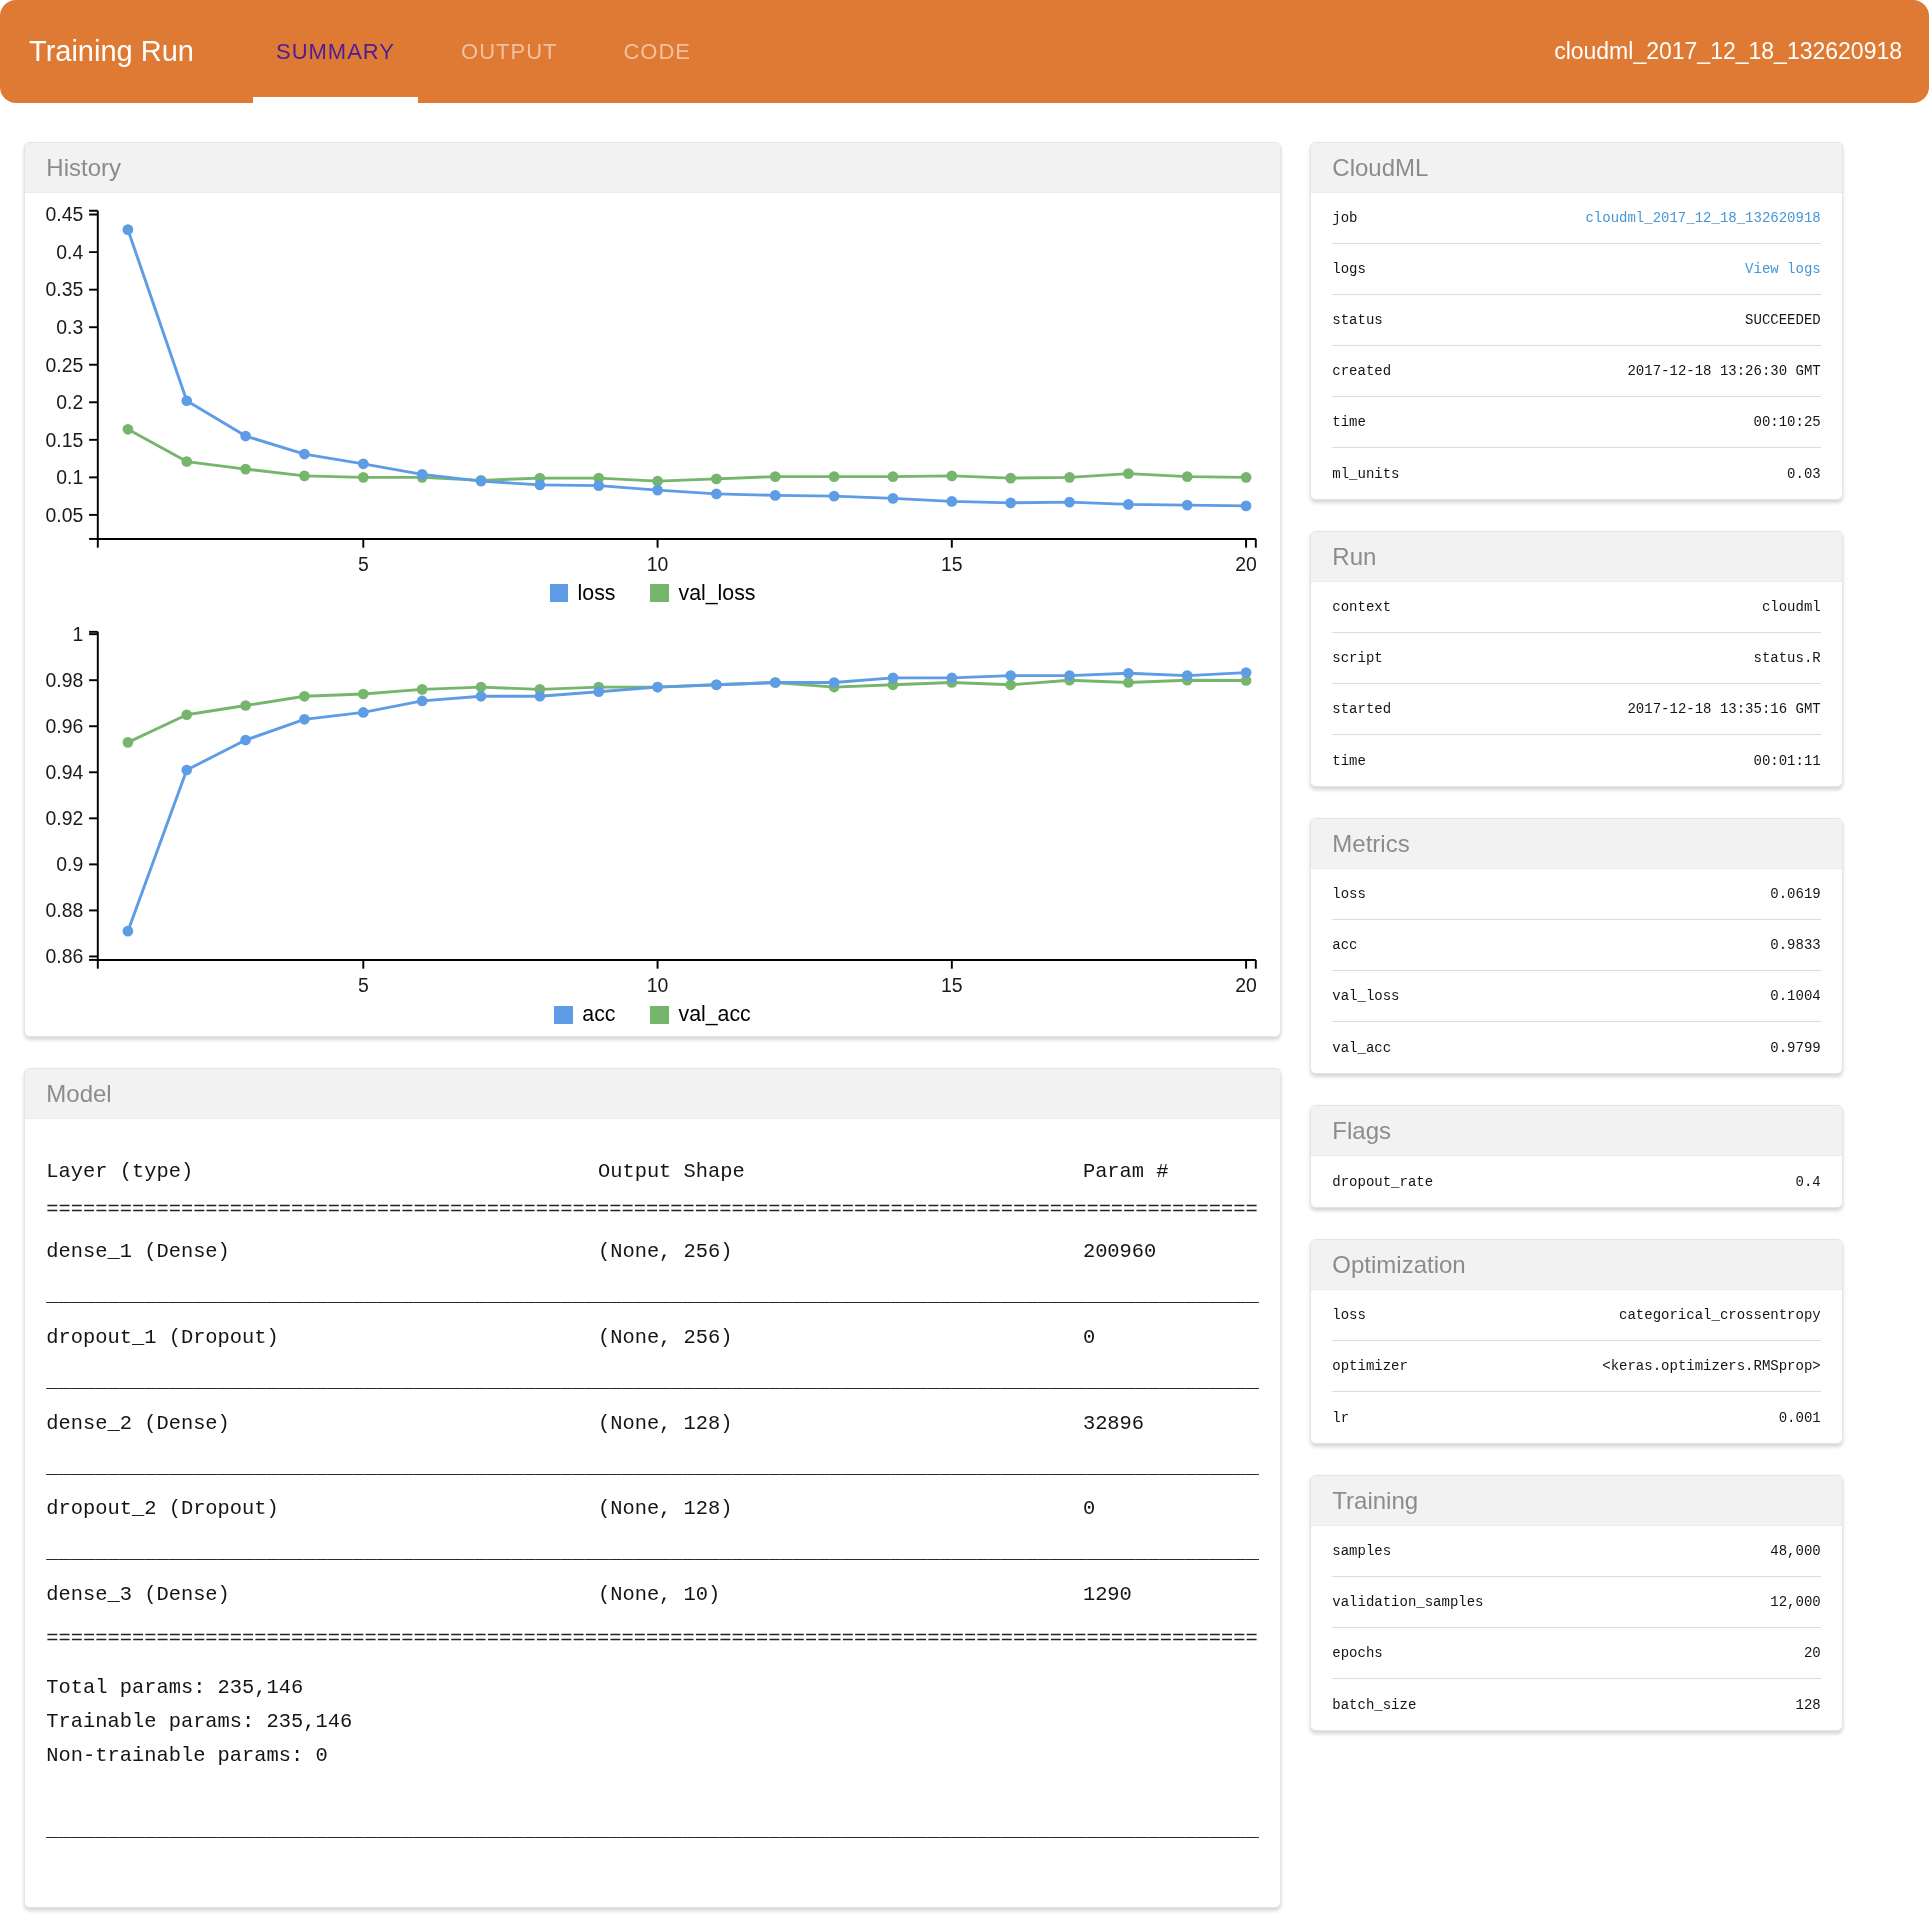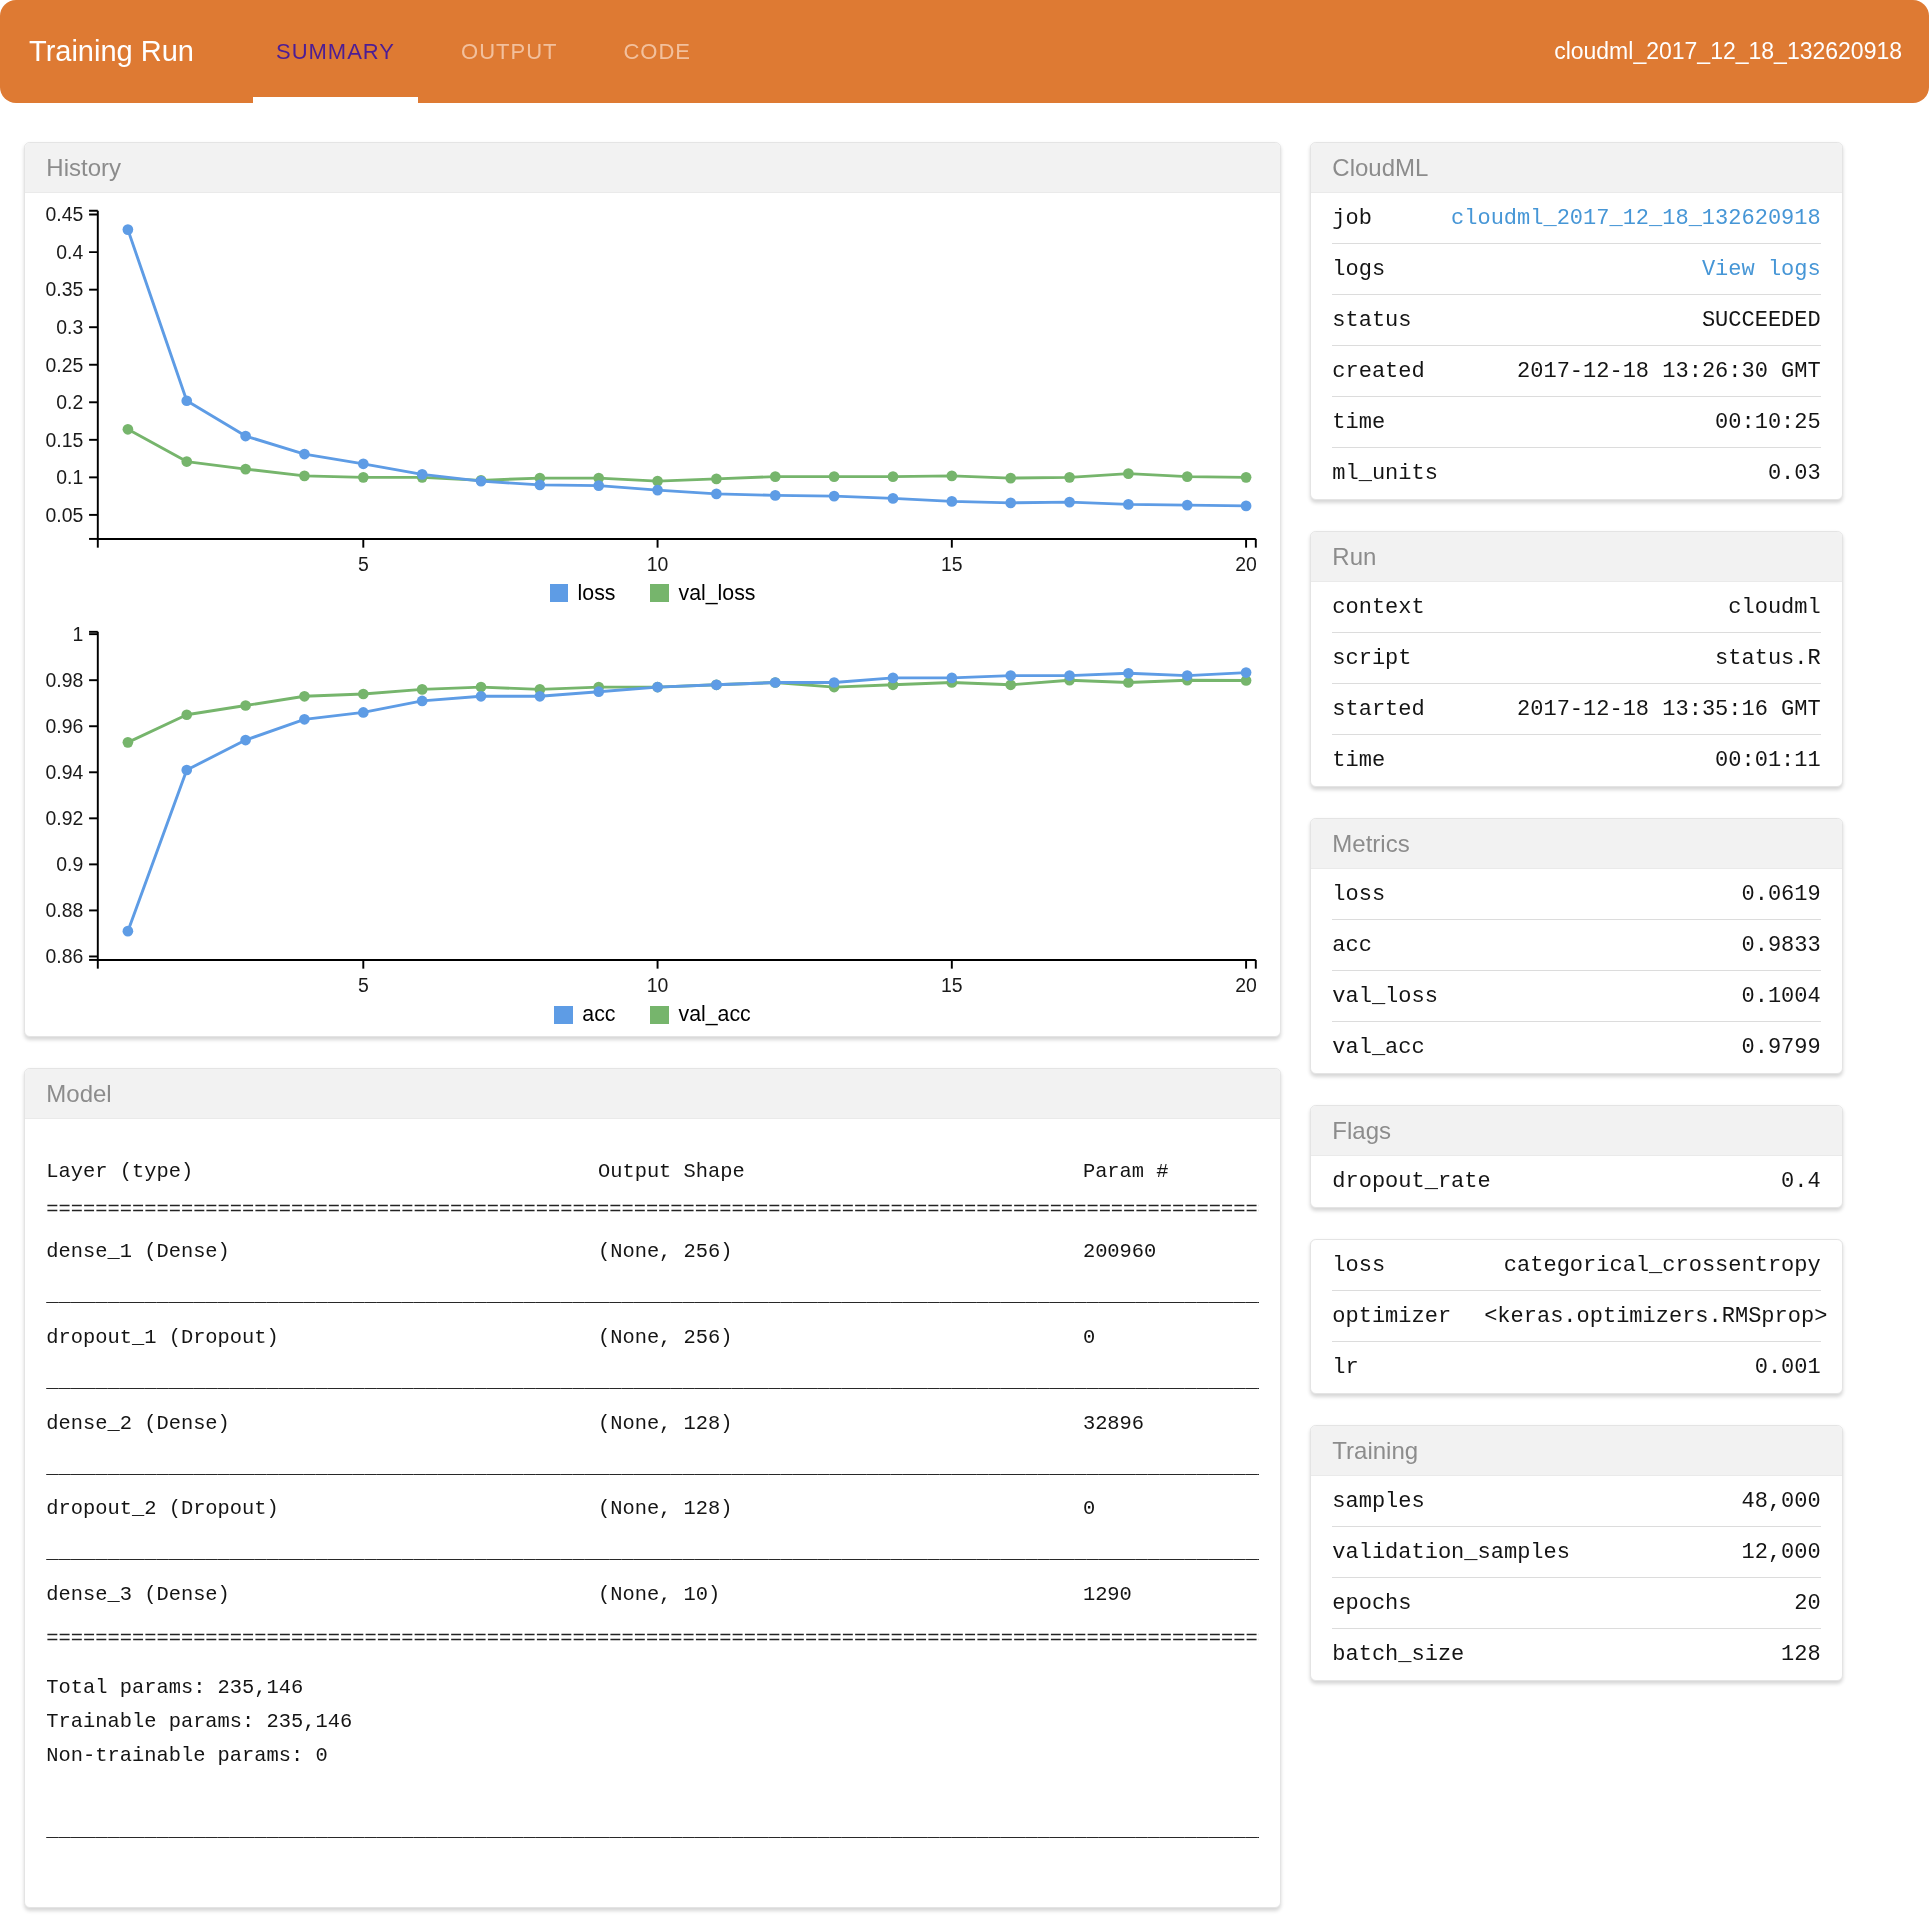--- a/index.html
+++ b/index.html
@@ -55,21 +55,21 @@
     height:50px; background:#F2F2F2; color:#8C8C8C;
     font-size:24px; display:flex; align-items:center;
     padding-left:21.3px; border-bottom:1px solid #EAEAEA;
   }
 
   
   .kv {
     display:flex; justify-content:space-between; align-items:center;
     margin:0 21.3px; height:51px;
     border-bottom:1px solid #DCDCDC;
-    font-family:"Liberation Mono", monospace; font-size:22px; color:#141414;gap:33px;
+    font-family:"Liberation Mono", monospace; font-size:14px; color:#141414;gap:33px;
   }
   .kv:last-child { border-bottom:none; }
   .kv .k { white-space:nowrap; }
   .kv .v { white-space:nowrap; text-align:right; }
   .link { color:#4696D6; text-decoration:none; cursor:pointer; }
 
   
   .chart-block { padding-top:9.7px; }
   .chart-svg { display:block; }
   .legend {
@@ -429,20 +429,21 @@
 
     <div class="panel">
       <div class="panel-title">Flags</div>
       <div class="kv">
         <span class="k">dropout_rate</span>
         <span class="v">0.4</span>
       </div>
     </div>
 
     <div class="panel">
+      <div class="panel-title">Optimization</div>
       <div class="kv">
         <span class="k">loss</span>
         <span class="v">categorical_crossentropy</span>
       </div>
       <div class="kv">
         <span class="k">optimizer</span>
         <span class="v">&lt;keras.optimizers.RMSprop&gt;</span>
       </div>
       <div class="kv">
         <span class="k">lr</span>

